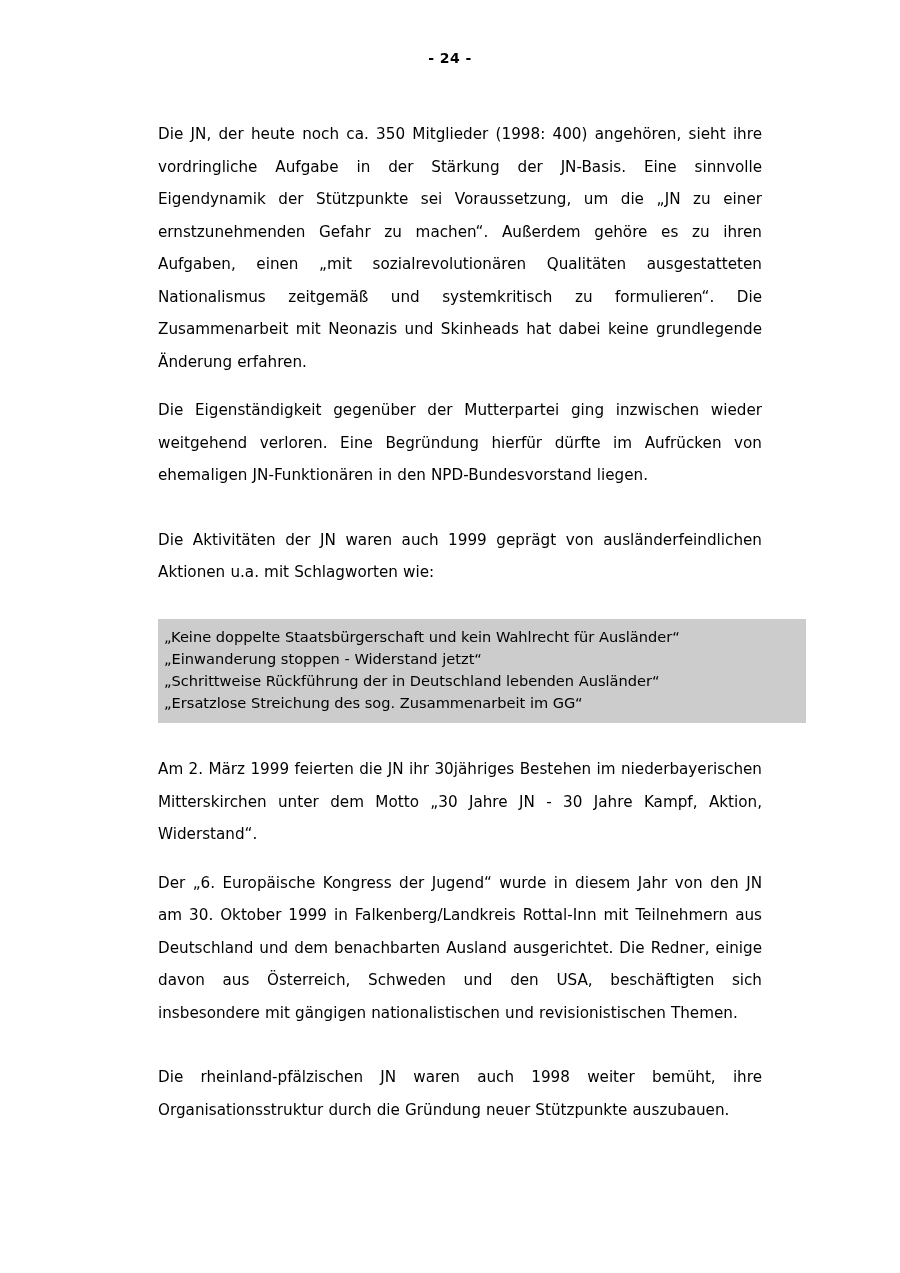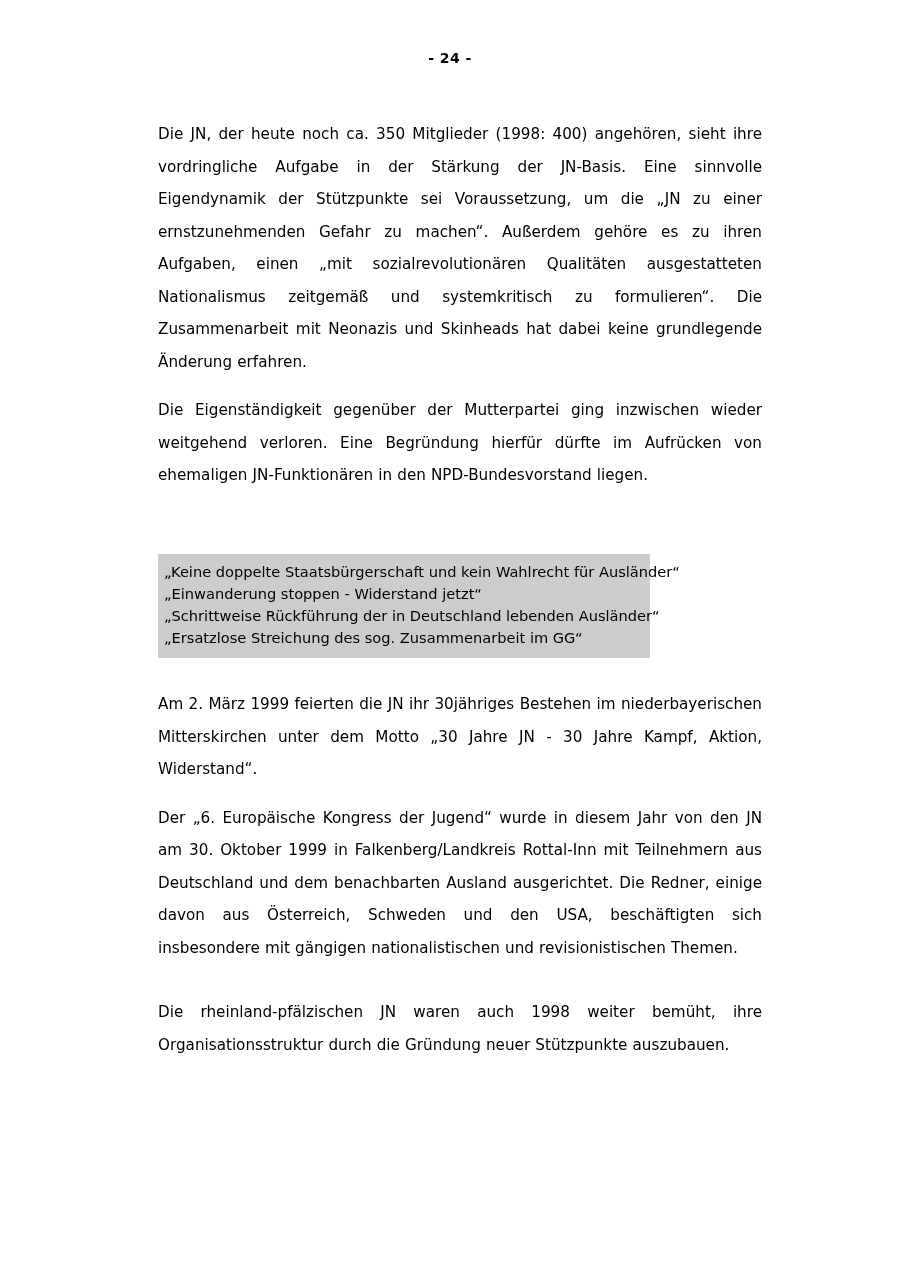--- a/index.html
+++ b/index.html
@@ -67,21 +67,21 @@
   }
   .gap-md {
     height: 30px;
   }
 
   
   .slogan-box {
     background: #cccccc;
     padding: 7px 0 9px 0;
     margin: 0;
-    width: 492px;
+    width: 648px;
     box-sizing: border-box;
   }
   .slogan-box .slogan {
     margin: 0;
     padding: 0 8px 0 6px;
     font-size: 14.6px;
     line-height: 22.2px;
     text-align: left;
     white-space: nowrap;
   }
@@ -94,20 +94,21 @@
   <div class="page-number">- 24 -</div>
 
   <div class="content">
 
     <p class="para">Die JN, der heute noch ca. 350 Mitglieder (1998: 400) angehören, sieht ihre vordringliche Aufgabe in der Stärkung der JN-Basis. Eine sinnvolle Eigendynamik der Stützpunkte sei Voraussetzung, um die „JN zu einer ernstzunehmenden Gefahr zu machen“. Außerdem gehöre es zu ihren Aufgaben, einen „mit sozialrevolutionären Qualitäten ausgestatteten Nationalismus zeitgemäß und systemkritisch zu formulieren“. Die Zusammenarbeit mit Neonazis und Skinheads hat dabei keine grundlegende Änderung erfahren.</p>
 
     <p class="para tight">Die Eigenständigkeit gegenüber der Mutterpartei ging inzwischen wieder weitgehend verloren. Eine Begründung hierfür dürfte im Aufrücken von ehemaligen JN-Funktionären in den NPD-Bundesvorstand liegen.</p>
 
     <div class="gap-lg"></div>
 
+    <p class="para">Die Aktivitäten der JN waren auch 1999 geprägt von ausländerfeindlichen Aktionen u.a. mit Schlagworten wie:</p>
 
     <div class="gap-md"></div>
 
     <div class="slogan-box">
       <p class="slogan">„Keine doppelte Staatsbürgerschaft und kein Wahlrecht für Ausländer“</p>
       <p class="slogan">„Einwanderung stoppen - Widerstand jetzt“</p>
       <p class="slogan">„Schrittweise Rückführung der in Deutschland lebenden Ausländer“</p>
       <p class="slogan">„Ersatzlose Streichung des sog. Zusammenarbeit im GG“</p>
     </div>
 

